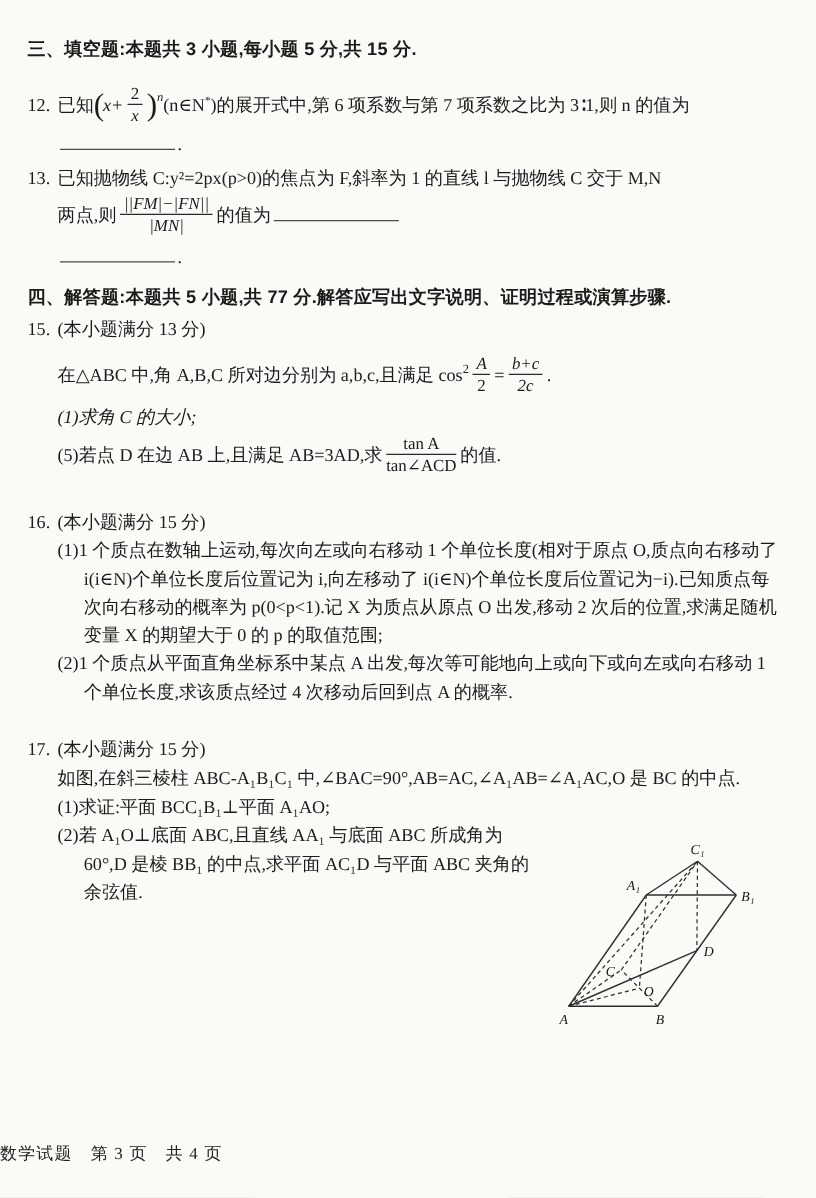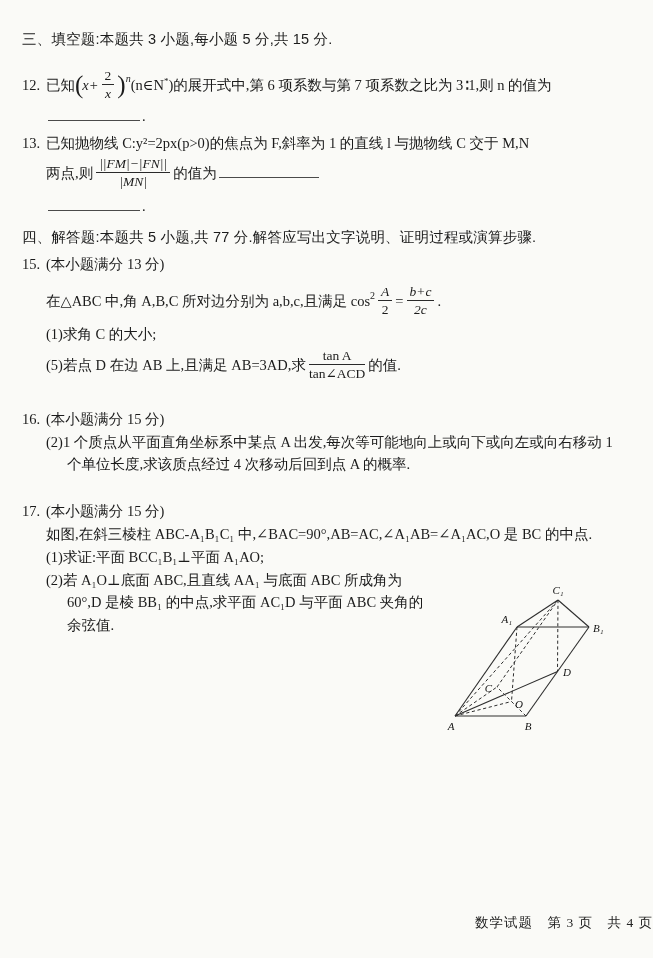--- a/index.html
+++ b/index.html
@@ -9,21 +9,21 @@
     background:#fafaf7;
     font-family:"Liberation Serif","DejaVu Serif",serif;
     color:#1b1b1b;
     font-size:14.5px;
     overflow:hidden;
     box-sizing:border-box;
   }
   .content{padding:30px 24px 0 22px;}
   .sec-title{
     font-family:"Liberation Sans","DejaVu Sans",sans-serif;
-    font-weight:400;font-size:14.5px;letter-spacing:.2px;
+    font-weight:700;font-size:14.5px;letter-spacing:.2px;
     margin:0 0 10px 0;
   }
   .item{position:relative;padding-left:24px;}
   .qno{display:inline-block;width:24px;margin-left:-24px;vertical-align:baseline;}
   .line{line-height:23px;}
   .tall{line-height:40px;}
   .semi-tall{line-height:36px;}
   .part{padding-left:21px;text-indent:-21px;line-height:22.5px;}
   .it{font-style:italic;}
   .bp{font-size:25px;font-weight:400;vertical-align:-3px;line-height:1;letter-spacing:-1px;}
@@ -48,21 +48,21 @@
   .fig{position:absolute;right:10px;top:84px;width:178px;height:162px;}
   .fig svg{width:100%;height:100%;}
   .fig line{stroke:#2e2e2e;stroke-width:1.1;}
   .fig line.dash{stroke-dasharray:3.2,2.6;stroke-width:1;}
   .fig text{
     font-family:"Liberation Serif","DejaVu Serif",serif;
     font-style:italic;font-size:11px;fill:#151515;
   }
   .footer{
     position:absolute;left:0;right:0;bottom:26px;
-    text-align:right;font-size:13.5px;color:#232323;letter-spacing:1px;
+    text-align:left;font-size:13.5px;color:#232323;letter-spacing:1px;
   }
 </style>
 </head>
 <body>
 
 <div class="sheet">
   <div class="content">
 
     <div class="sec-title">三、填空题:本题共 3 小题,每小题 5 分,共 15 分.</div>
 
@@ -92,30 +92,31 @@
 
     <div class="sec-title" style="margin-top:10px;margin-bottom:6px;">四、解答题:本题共 5 小题,共 77 分.解答应写出文字说明、证明过程或演算步骤.</div>
 
     <div class="item q15">
       <div class="line">
         <span class="qno">15.</span><span>(本小题满分 13 分)</span>
       </div>
       <div class="line tall">
         <span>在△ABC 中,角 A,B,C 所对边分别为 a,b,c,且满足 cos</span><sup class="sq">2</sup><span class="frac"><span class="num it">A</span><span class="den">2</span></span><span>=</span><span class="frac"><span class="num it">b+c</span><span class="den it">2c</span></span><span>.</span>
       </div>
-      <div class="line" style="line-height:26px;">(1)求角 C 的大小;</div>
+      <div class="line" style="line-height:26px;font-style:italic;">(1)求角 C 的大小;</div>
       <div class="line semi-tall">
         <span>(5)若点 D 在边 AB 上,且满足 AB=3AD,求</span><span class="frac"><span class="num">tan A</span><span class="den">tan∠ACD</span></span><span>的值.</span>
       </div>
     </div>
 
     <div class="item q16">
       <div class="line">
         <span class="qno">16.</span><span>(本小题满分 15 分)</span>
       </div>
+      <div class="part">(1)1 个质点在数轴上运动,每次向左或向右移动 1 个单位长度(相对于原点 O,质点向右移动了 i(i∈N)个单位长度后位置记为 i,向左移动了 i(i∈N)个单位长度后位置记为−i).已知质点每次向右移动的概率为 p(0&lt;p&lt;1).记 X 为质点从原点 O 出发,移动 2 次后的位置,求满足随机变量 X 的期望大于 0 的 p 的取值范围;</div>
       <div class="part">(2)1 个质点从平面直角坐标系中某点 A 出发,每次等可能地向上或向下或向左或向右移动 1 个单位长度,求该质点经过 4 次移动后回到点 A 的概率.</div>
     </div>
 
     <div class="item q17">
       <div class="line">
         <span class="qno">17.</span><span>(本小题满分 15 分)</span>
       </div>
       <div class="line">如图,在斜三棱柱 ABC-A₁B₁C₁ 中,∠BAC=90°,AB=AC,∠A₁AB=∠A₁AC,O 是 BC 的中点.</div>
       <div class="line">(1)求证:平面 BCC₁B₁⊥平面 A₁AO;</div>
       <div class="part q17-part2">(2)若 A₁O⊥底面 ABC,且直线 AA₁ 与底面 ABC 所成角为 60°,D 是棱 BB₁ 的中点,求平面 AC₁D 与平面 ABC 夹角的余弦值.</div>

